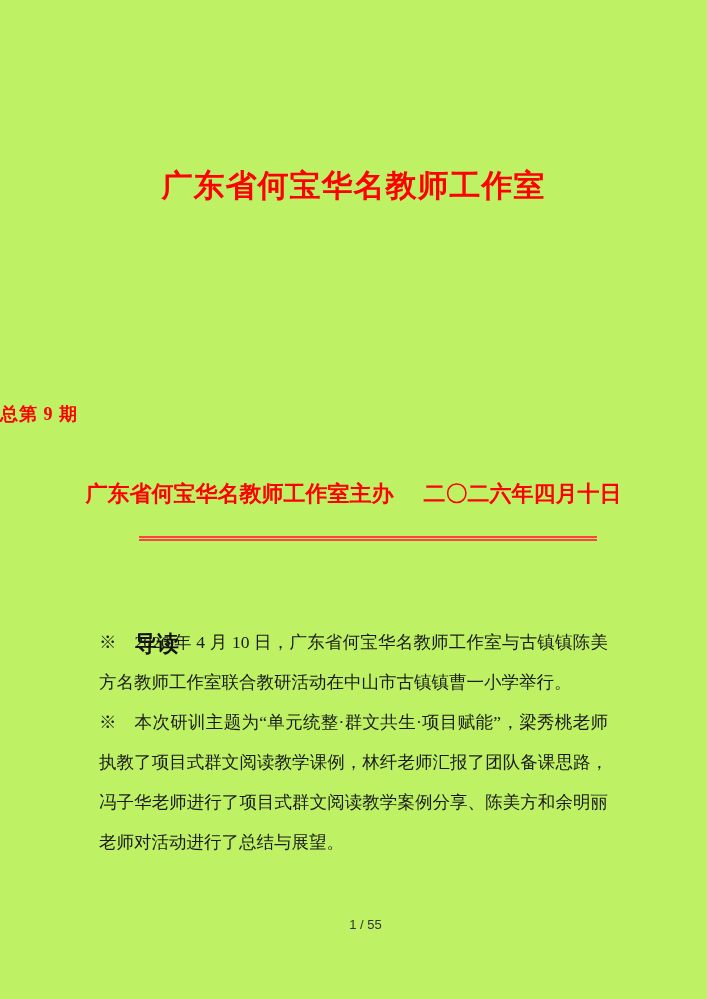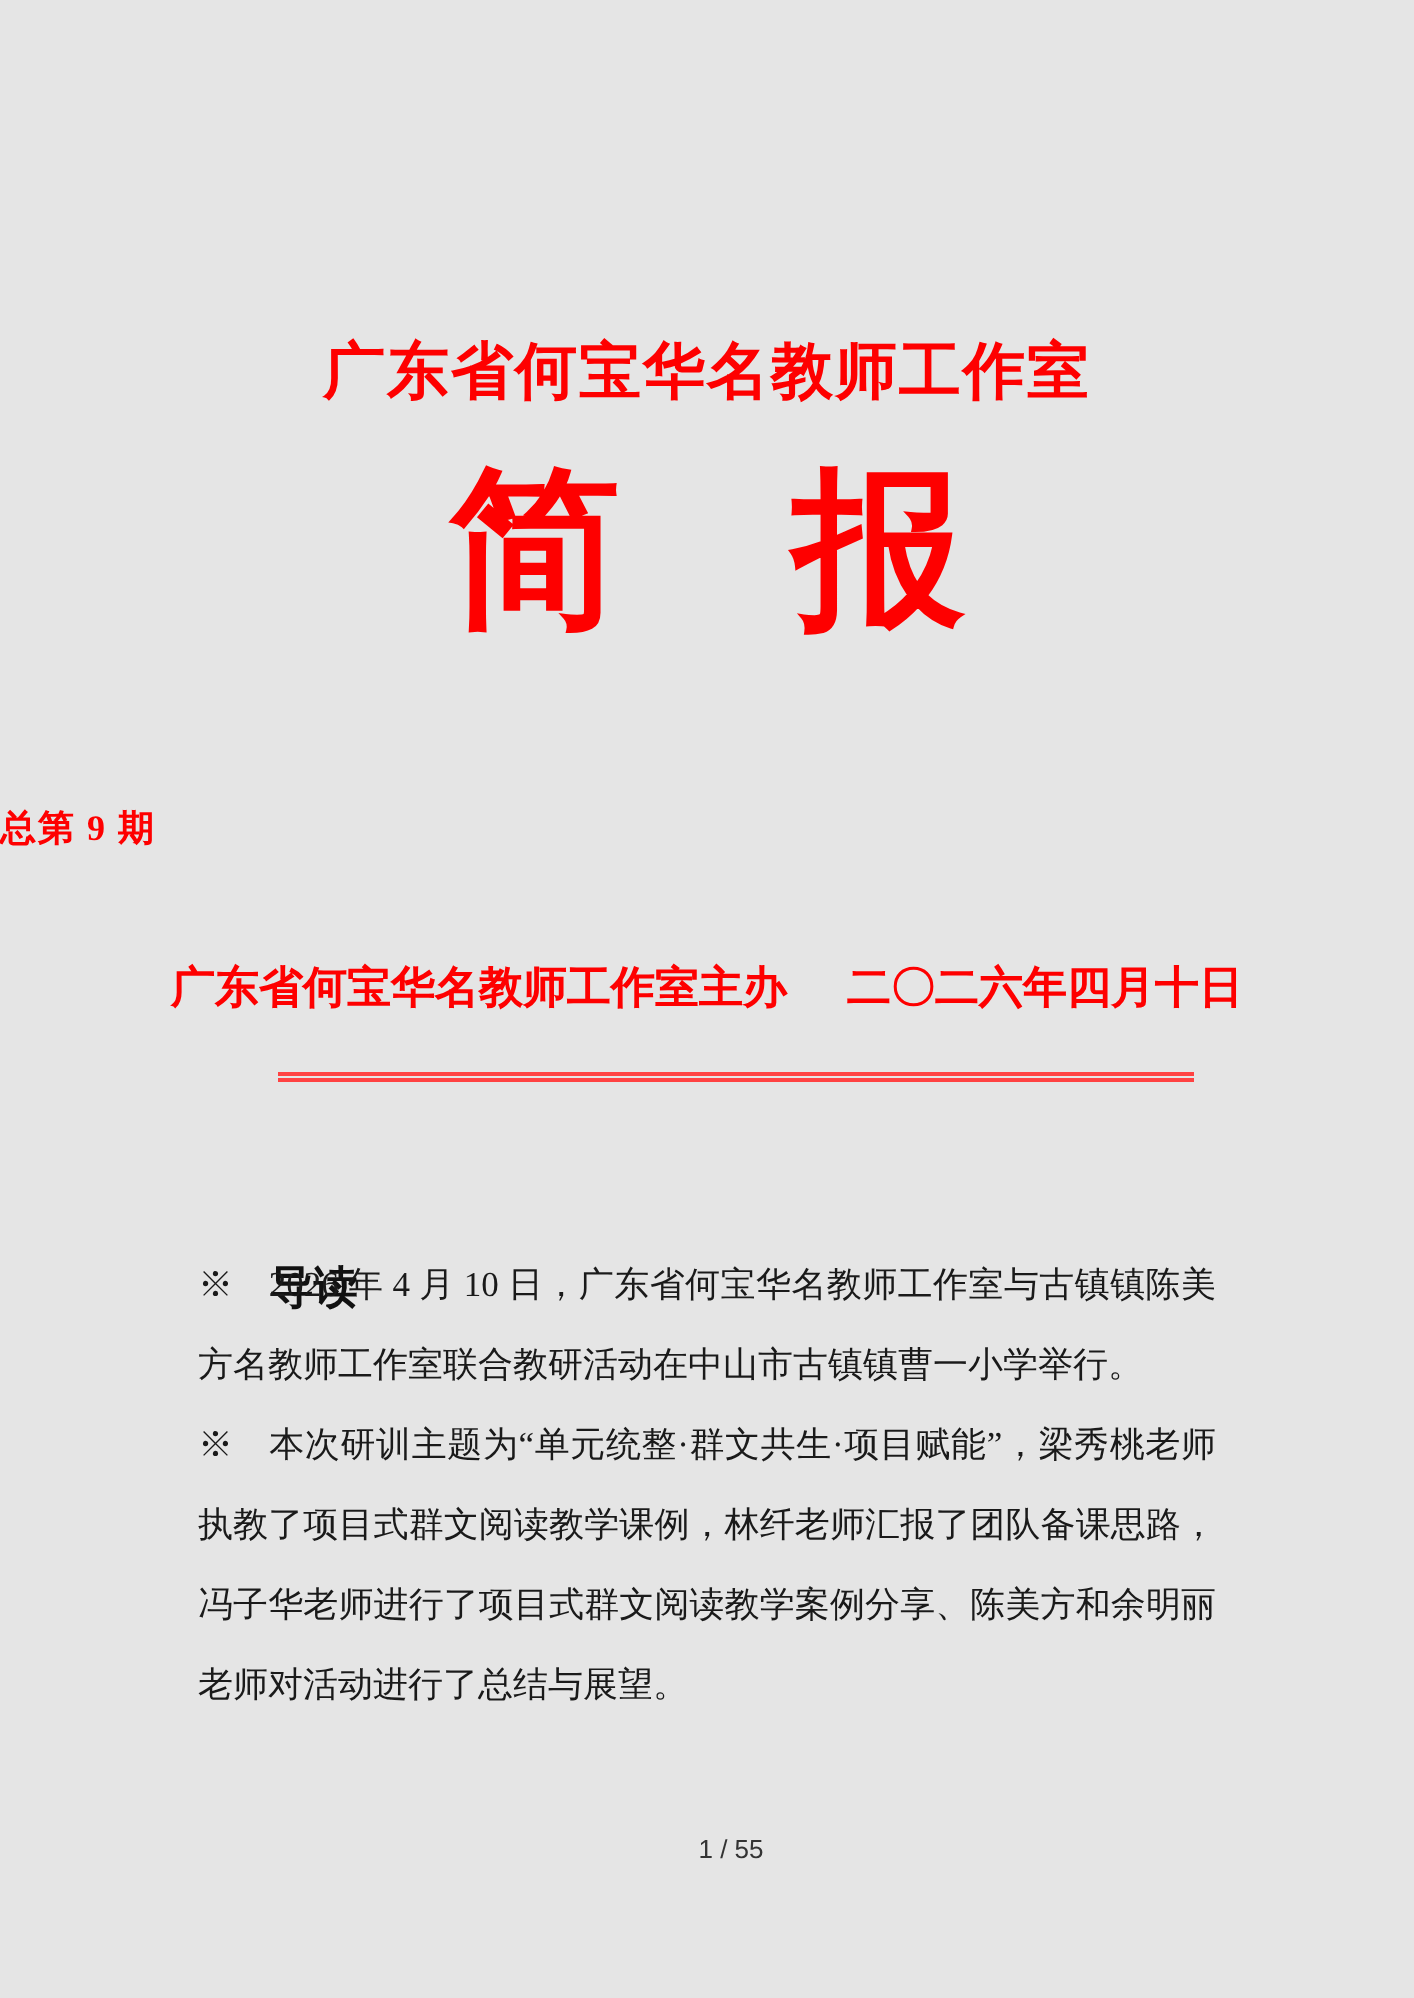--- a/index.html
+++ b/index.html
@@ -1,20 +1,20 @@
 <!DOCTYPE html>
 <html><head>
 <meta charset="utf-8">
 <style>
   html, body { margin: 0; padding: 0; background: #ffffff; }
   .page {
     position: relative;
     width: 707px;
     height: 999px;
-    background: #e5e5e5;
+    background: #bef264;
     overflow: hidden;
     font-family: "Liberation Serif", "DejaVu Serif", serif;
     margin: 0 auto;
   }
   .org-title {
     position: absolute;
     top: 165px; left: 0; width: 100%;
     text-align: center;
     color: #fe0000;
     font-size: 31px;
@@ -86,21 +86,20 @@
     color: #333333;
   }
 </style>
 </head>
 <body>
 
 <div class="page">
 
   <div class="org-title">广东省何宝华名教师工作室</div>
 
-  <div class="masthead-title">简　报</div>
 
   <div class="issue-line">总第 9 期</div>
 
   <div class="pub-line">
     <span>广东省何宝华名教师工作室主办</span><span class="pub-gap"></span><span>二〇二六年四月十日</span>
   </div>
 
   <div class="red-divider"></div>
 
   <div class="section-heading">导读</div>

